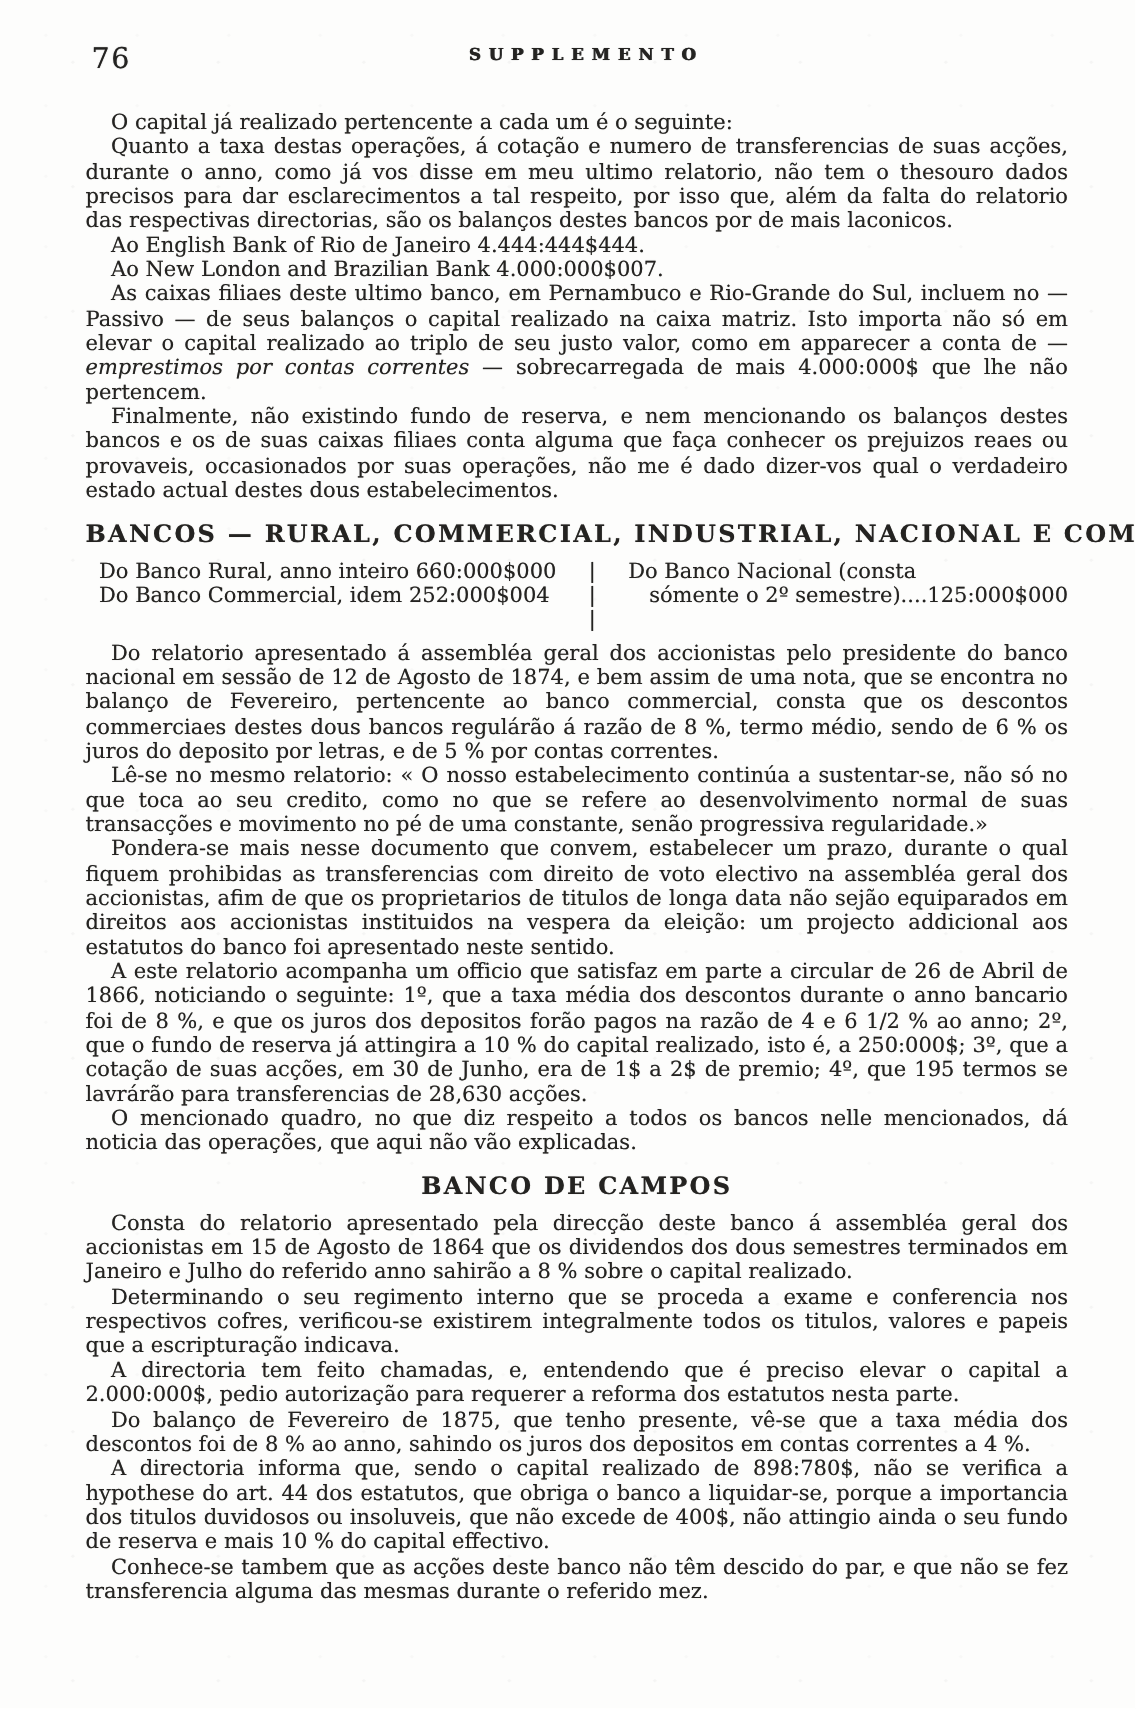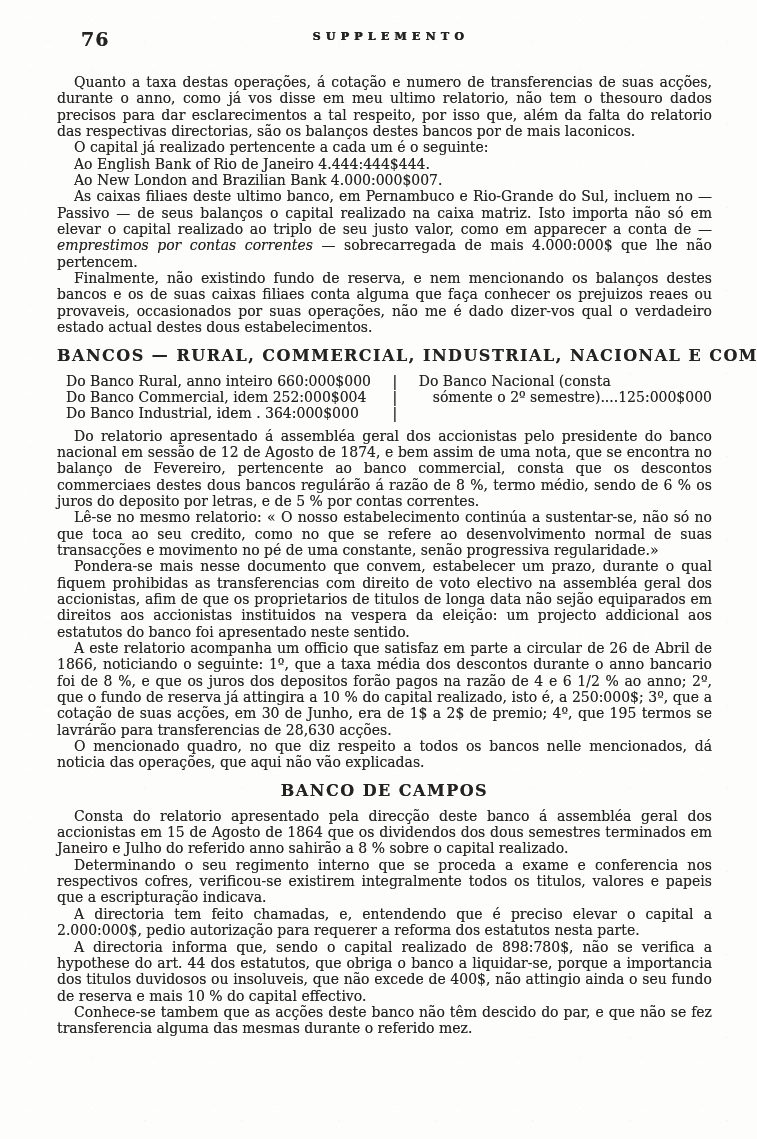--- a/index.html
+++ b/index.html
@@ -23,24 +23,24 @@
     box-sizing: border-box;
     padding: 28px 45px 0 57px;
   }
   .page-header {
     position: relative;
     height: 26px;
     margin-bottom: 20px;
   }
   .page-num {
     position: absolute;
-    left: 24px;
+    left: 4px;
     top: 0;
     font-size: 19px;
-    font-weight: bold;
+    font-weight: normal;
     letter-spacing: 1px;
     text-shadow: 0 0 0.6px rgba(30,30,30,0.7);
   }
   .doc-title {
     position: absolute;
     left: 50%;
     top: 2px;
     transform: translateX(-46%);
     font-size: 11px;
     font-weight: bold;
@@ -99,35 +99,34 @@
 
 <div class="page">
 
   <div class="page-header">
     <span class="page-num">76</span>
     <span class="doc-title">SUPPLEMENTO</span>
   </div>
 
   <div class="body-text">
 
+    <p>O capital já realizado pertencente a cada um é o seguinte:</p>
     <p>Quanto a taxa destas operações, á cotação e numero de transferencias de suas acções, durante o anno, como já vos disse em meu ultimo relatorio, não tem o thesouro dados precisos para dar esclarecimentos a tal respeito, por isso que, além da falta do relatorio das respectivas directorias, são os balanços destes bancos por de mais laconicos.</p>
-    <p>O capital já realizado pertencente a cada um é o seguinte:</p>
     <p class="line">Ao English Bank of Rio de Janeiro 4.444:444$444.</p>
     <p class="line">Ao New London and Brazilian Bank 4.000:000$007.</p>
     <p><span>As caixas filiaes deste ultimo banco, em Pernambuco e Rio-Grande do Sul, incluem no — Passivo — de seus balanços o capital realizado na caixa matriz. Isto importa não só em elevar o capital realizado ao triplo de seu justo valor, como em apparecer a conta de — </span><i>emprestimos por contas correntes</i><span> — sobrecarregada de mais 4.000:000$ que lhe não pertencem.</span></p>
     <p>Finalmente, não existindo fundo de reserva, e nem mencionando os balanços destes bancos e os de suas caixas filiaes conta alguma que faça conhecer os prejuizos reaes ou provaveis, occasionados por suas operações, não me é dado dizer-vos qual o verdadeiro estado actual destes dous estabelecimentos.</p>
 
     <h2 class="section-heading">BANCOS — RURAL, COMMERCIAL, INDUSTRIAL, NACIONAL E COMMERCIO</h2>
 
 
     <div class="div-table">
       <div class="dt-left">
         <div class="dt-line">Do Banco Rural, anno inteiro 660:000$000</div>
         <div class="dt-line">Do Banco Commercial, idem 252:000$004</div>
-        <div class="dt-line">Do Banco Industrial, idem . 364:000$000</div>
       </div>
       <div class="dt-bars">
         <span>|</span>
         <span>|</span>
         <span>|</span>
       </div>
       <div class="dt-right">
         <div class="dt-line">Do Banco Nacional (consta</div>
         <div class="dt-line dt-line2">
           <span>sómente o 2º semestre)....</span>
@@ -140,17 +139,18 @@
     <p>Lê-se no mesmo relatorio: « O nosso estabelecimento continúa a sustentar-se, não só no que toca ao seu credito, como no que se refere ao desenvolvimento normal de suas transacções e movimento no pé de uma constante, senão progressiva regularidade.»</p>
     <p>Pondera-se mais nesse documento que convem, estabelecer um prazo, durante o qual fiquem prohibidas as transferencias com direito de voto electivo na assembléa geral dos accionistas, afim de que os proprietarios de titulos de longa data não sejão equiparados em direitos aos accionistas instituidos na vespera da eleição: um projecto addicional aos estatutos do banco foi apresentado neste sentido.</p>
     <p>A este relatorio acompanha um officio que satisfaz em parte a circular de 26 de Abril de 1866, noticiando o seguinte: 1º, que a taxa média dos descontos durante o anno bancario foi de 8 %, e que os juros dos depositos forão pagos na razão de 4 e 6 1/2 % ao anno; 2º, que o fundo de reserva já attingira a 10 % do capital realizado, isto é, a 250:000$; 3º, que a cotação de suas acções, em 30 de Junho, era de 1$ a 2$ de premio; 4º, que 195 termos se lavrárão para transferencias de 28,630 acções.</p>
     <p>O mencionado quadro, no que diz respeito a todos os bancos nelle mencionados, dá noticia das operações, que aqui não vão explicadas.</p>
 
     <h2 class="section-heading">BANCO DE CAMPOS</h2>
 
     <p>Consta do relatorio apresentado pela direcção deste banco á assembléa geral dos accionistas em 15 de Agosto de 1864 que os dividendos dos dous semestres terminados em Janeiro e Julho do referido anno sahirão a 8 % sobre o capital realizado.</p>
     <p>Determinando o seu regimento interno que se proceda a exame e conferencia nos respectivos cofres, verificou-se existirem integralmente todos os titulos, valores e papeis que a escripturação indicava.</p>
     <p>A directoria tem feito chamadas, e, entendendo que é preciso elevar o capital a 2.000:000$, pedio autorização para requerer a reforma dos estatutos nesta parte.</p>
+    <p>Do balanço de Fevereiro de 1875, que tenho presente, vê-se que a taxa média dos descontos foi de 8 % ao anno, sahindo os juros dos depositos em contas correntes a 4 %.</p>
     <p>A directoria informa que, sendo o capital realizado de 898:780$, não se verifica a hypothese do art. 44 dos estatutos, que obriga o banco a liquidar-se, porque a importancia dos titulos duvidosos ou insoluveis, que não excede de 400$, não attingio ainda o seu fundo de reserva e mais 10 % do capital effectivo.</p>
     <p>Conhece-se tambem que as acções deste banco não têm descido do par, e que não se fez transferencia alguma das mesmas durante o referido mez.</p>
 
   </div>
 </div>
 
 </body></html>

